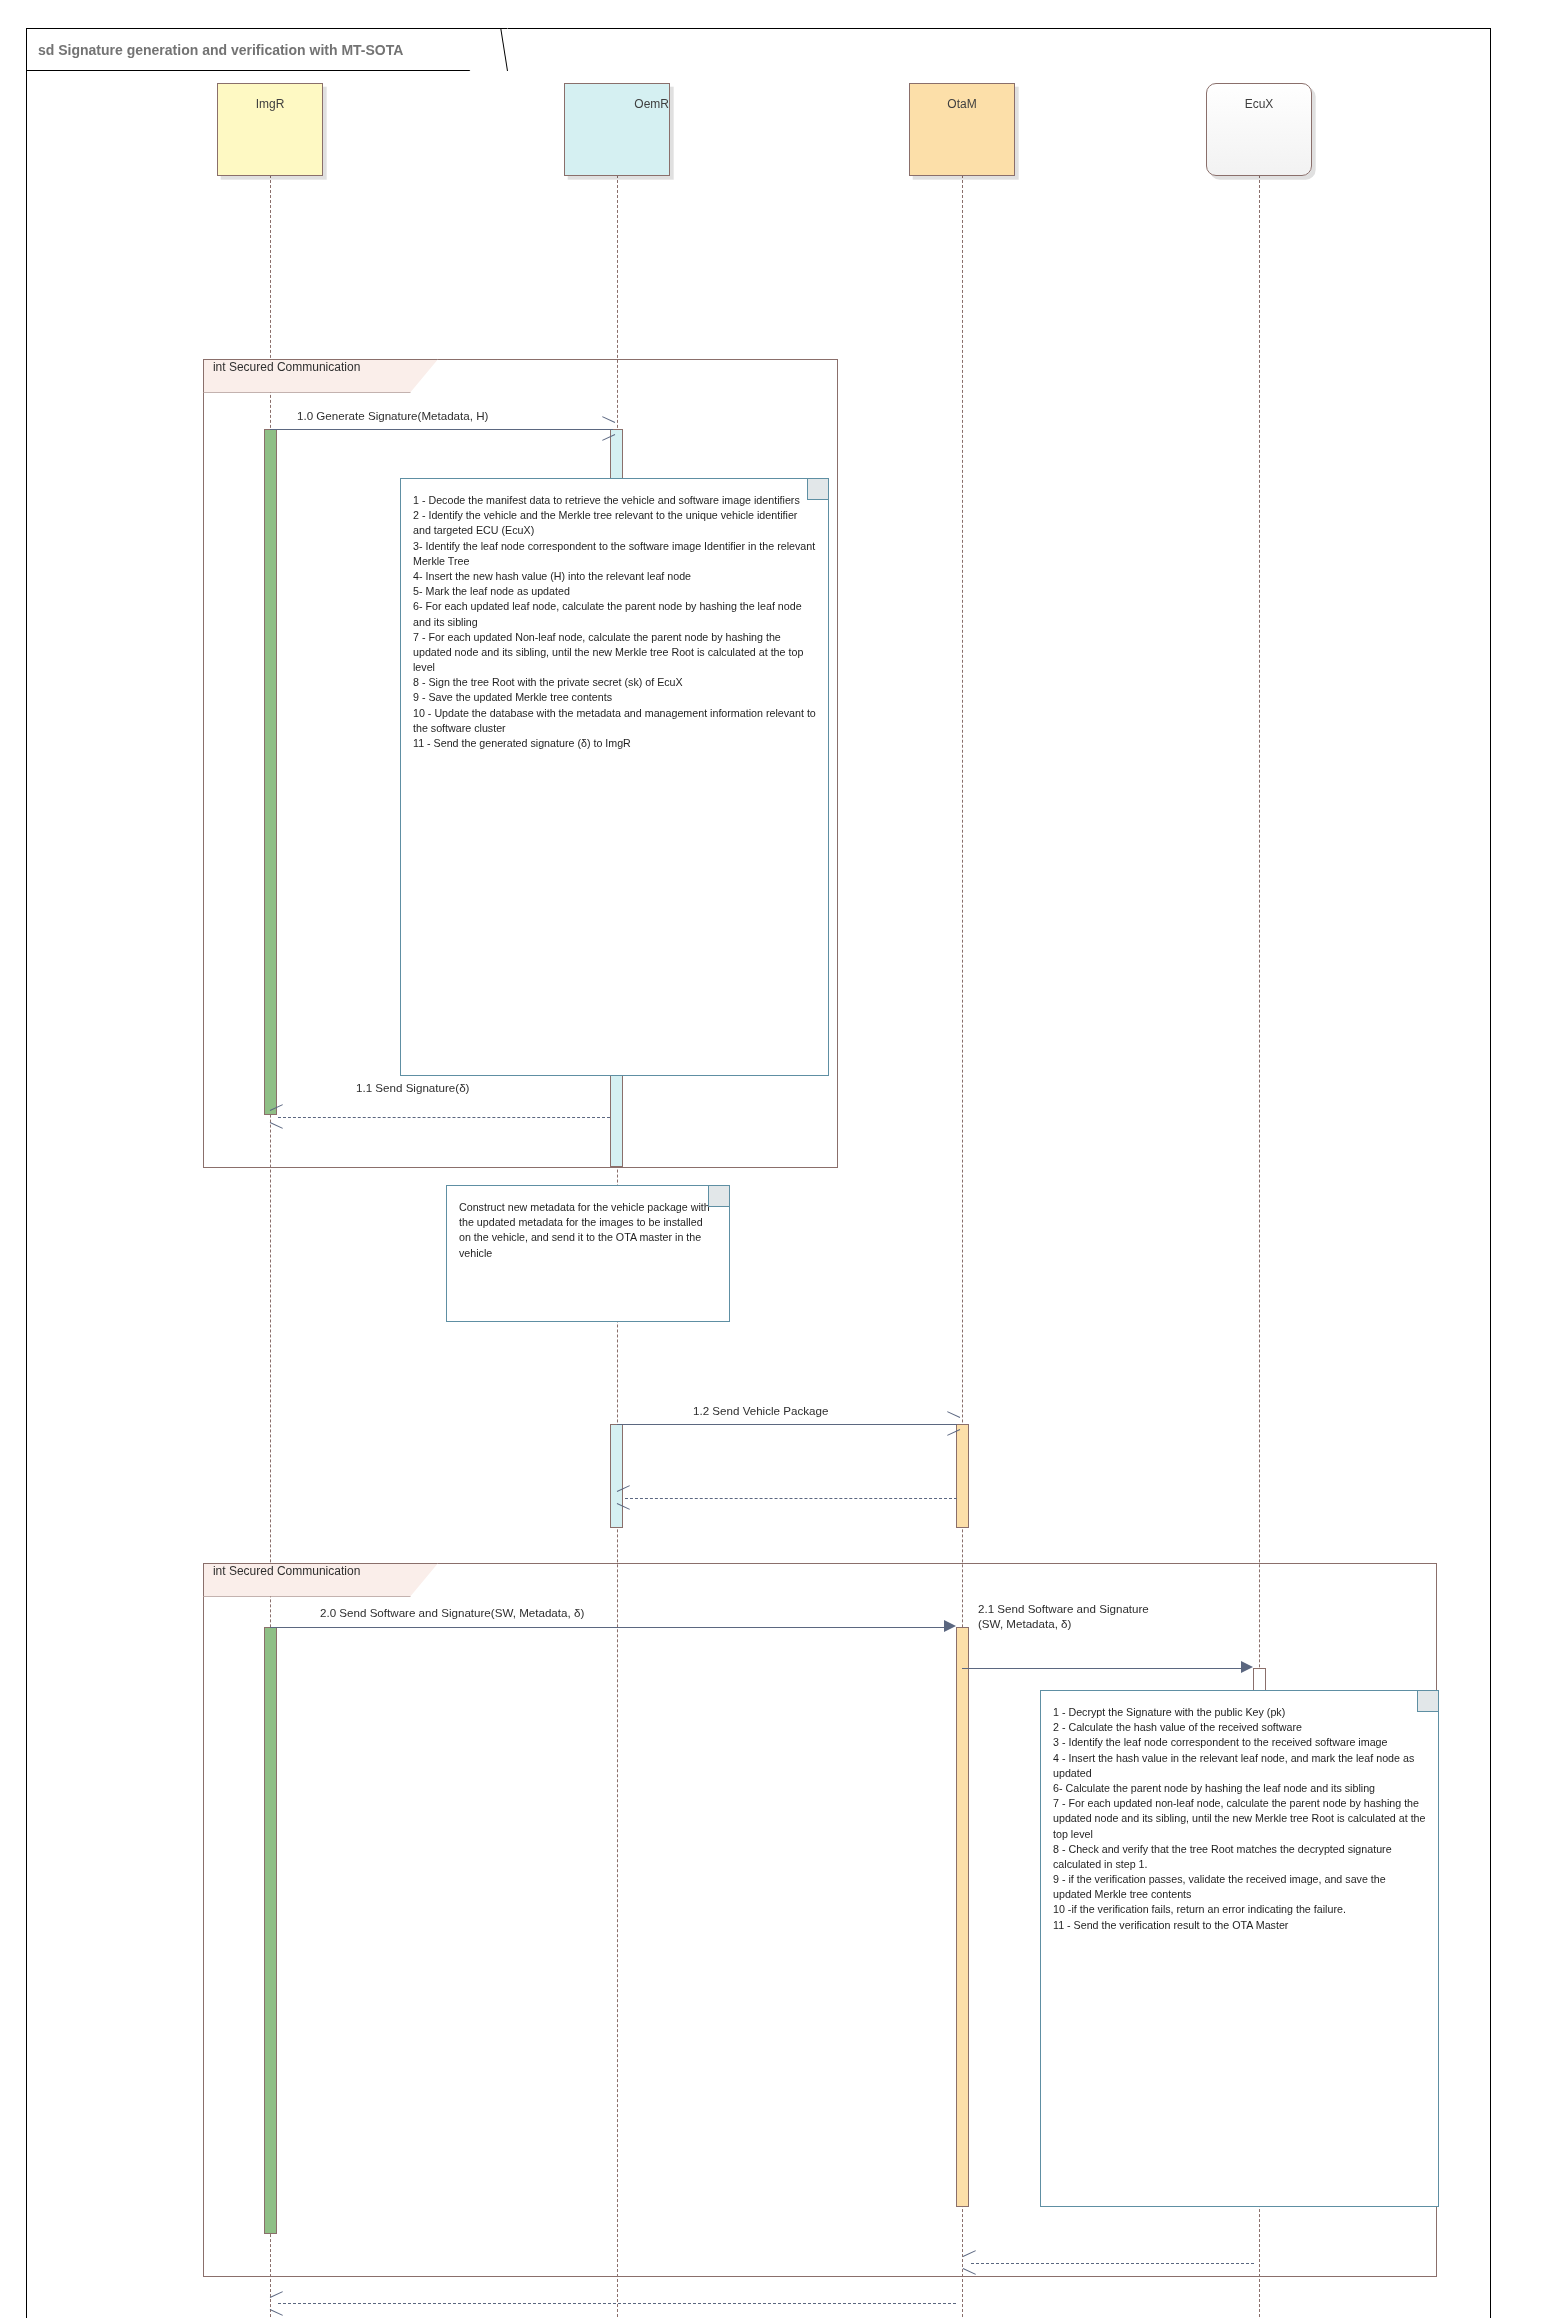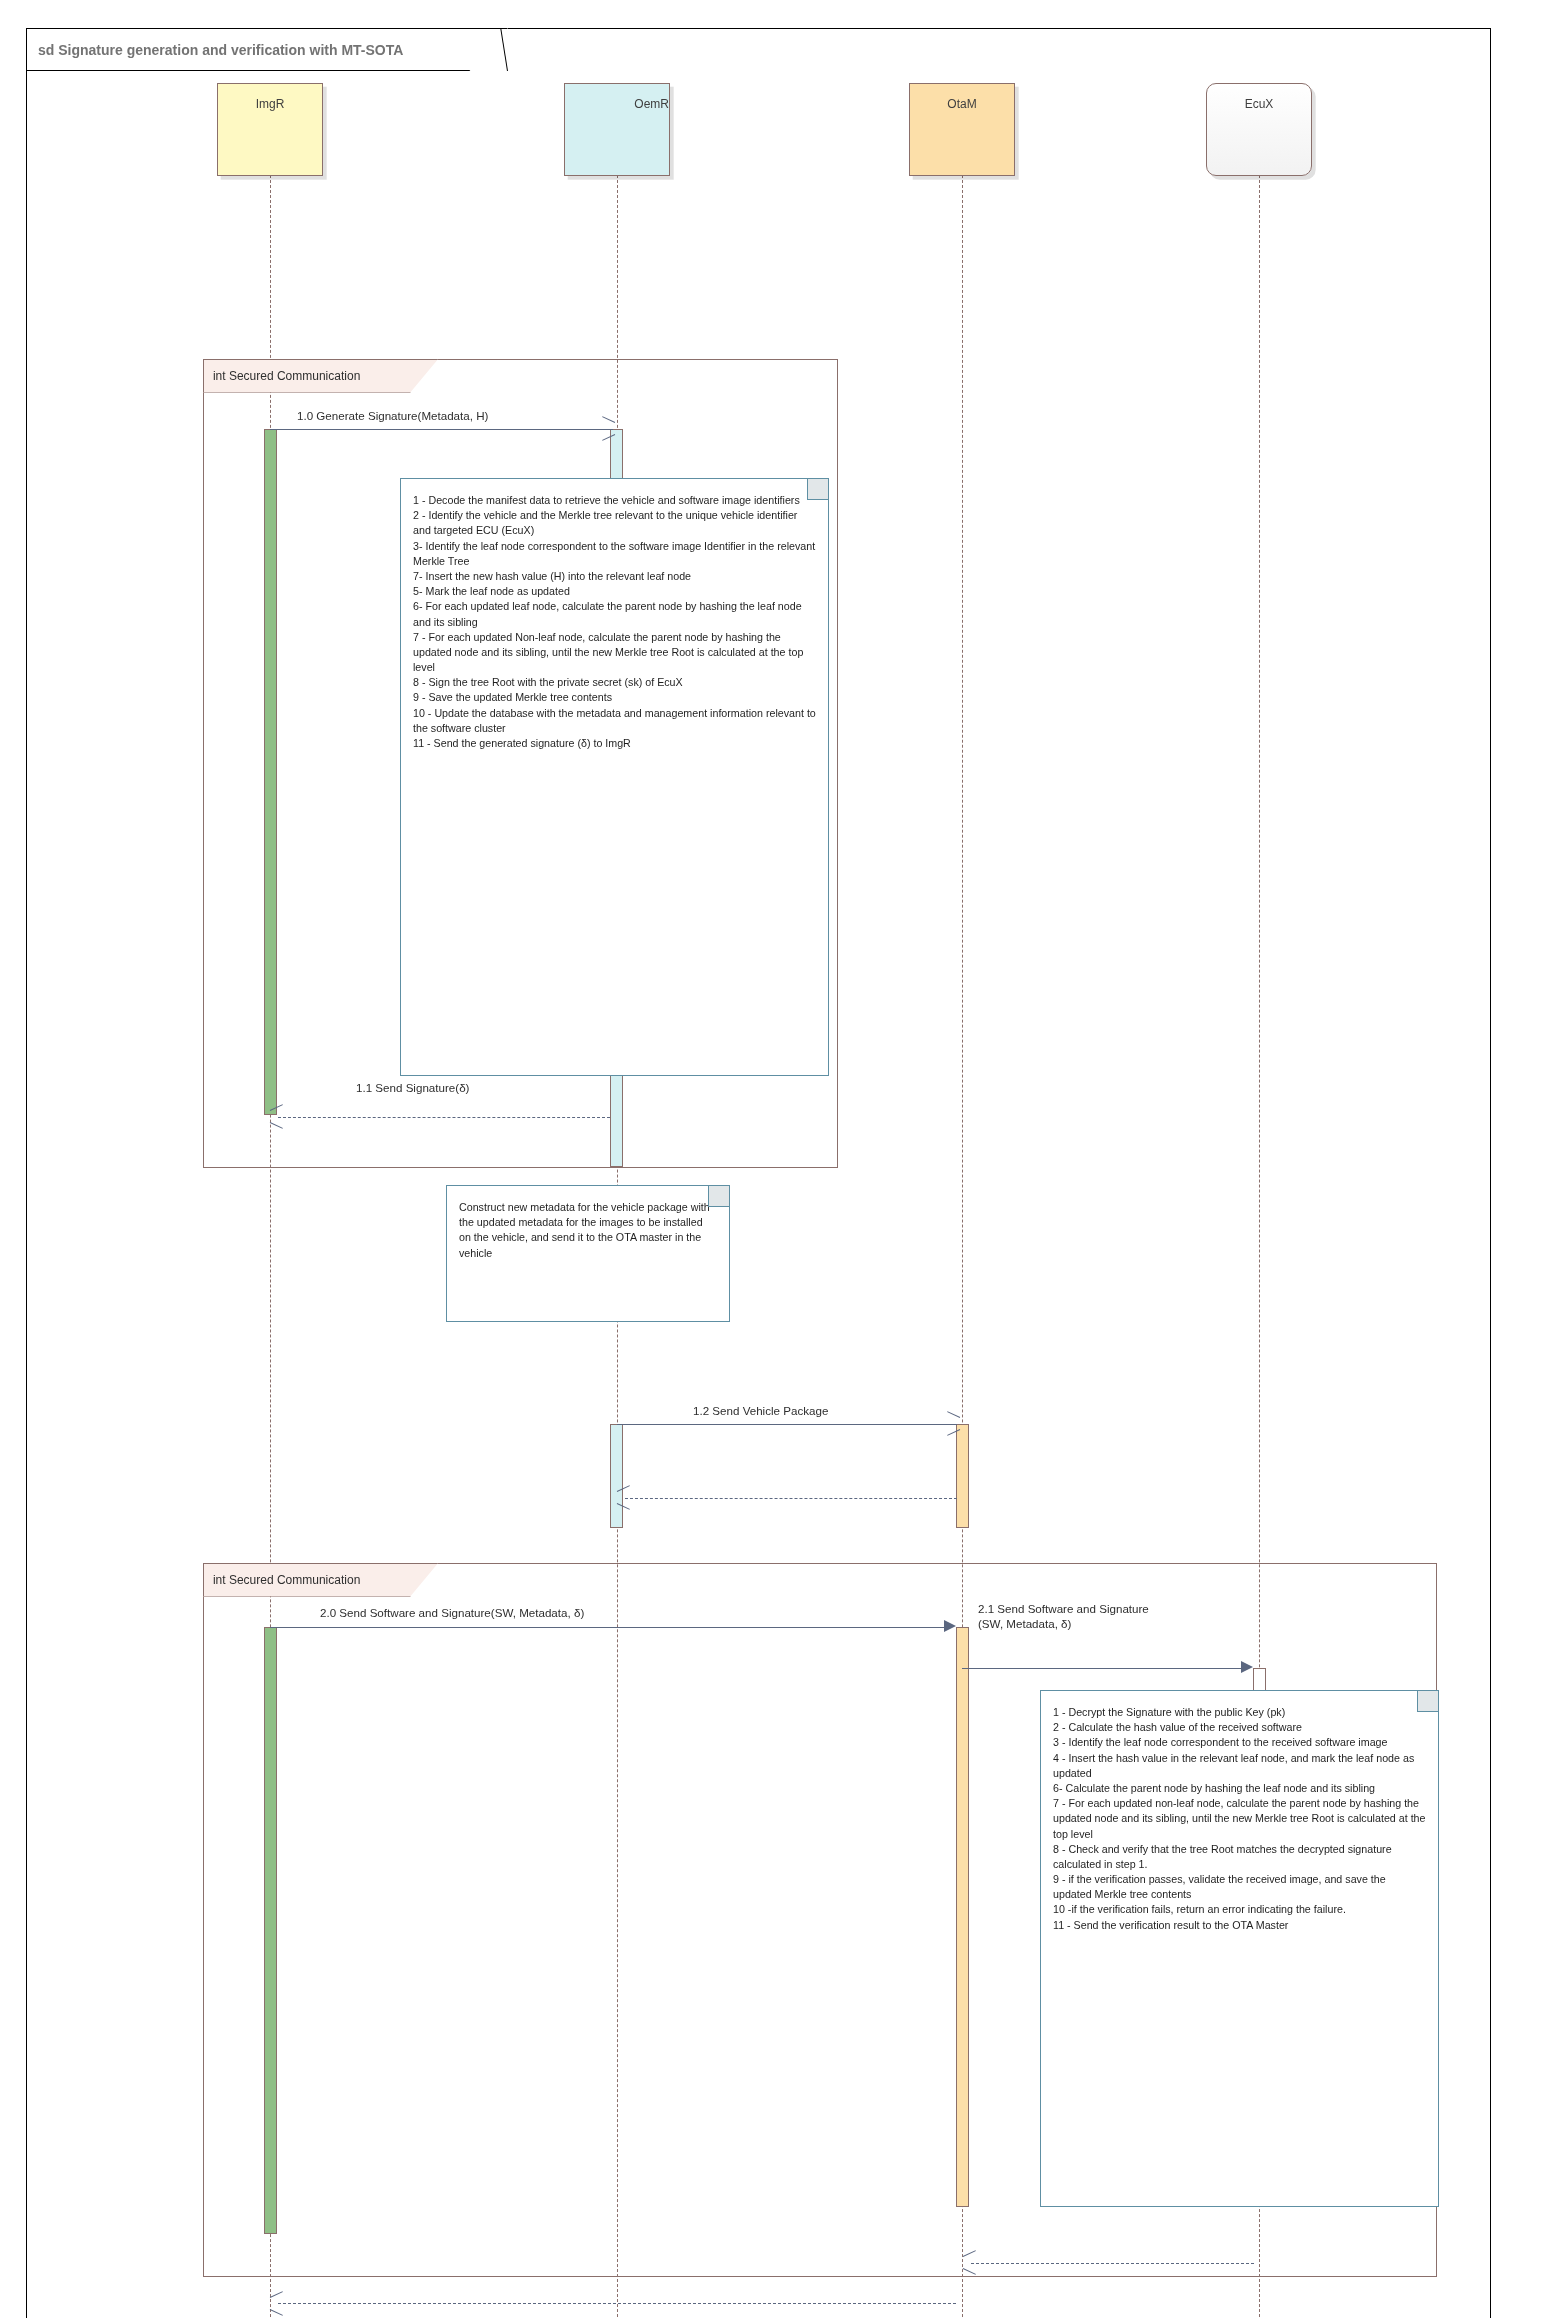--- a/index.html
+++ b/index.html
@@ -104,21 +104,20 @@
     background: transparent;
   }
   .frag-tab {
     position: absolute;
     left: -1.4px; top: -1.4px;
     height: 34px;
     box-sizing: border-box;
     background: #faeeea;
     border: 0.9px solid #8a6f6b;
     display: flex;
-    align-items: center;
     padding-left: 9.3px;
     font-size: 12px;
     color: #2f2f2f;
     white-space: nowrap;
     clip-path: polygon(0 0, 100% 0, 88% 100%, 0 100%);
     padding-right: 27px;
   }
 
   
   .ref-box {
@@ -255,21 +254,21 @@
 
   <div class="msg-label" style="left:297px; top:408px;">1.0 Generate Signature(Metadata, H)</div>
   <div class="msg-line" style="left:270px; top:429px; width:343px;"></div>
   <div class="arrow-head-open-right" style="left:601px; top:422px;"></div>
 
   <div class="note" style="left:400px; top:478px; width:429px; height:598px;">
     <div class="fold"></div>
     <p>1 - Decode the manifest data to retrieve the vehicle and software image identifiers</p>
     <p>2 - Identify the vehicle and the Merkle tree relevant to the unique vehicle identifier and targeted ECU (EcuX)</p>
     <p>3- Identify the leaf node correspondent to the software image Identifier in the relevant Merkle Tree</p>
-    <p>7-  Insert the new hash value (H) into the relevant leaf node</p>
+    <p>4-  Insert the new hash value (H) into the relevant leaf node</p>
     <p>5-  Mark the leaf node as updated</p>
     <p>6-  For each updated leaf node, calculate the parent node by hashing the leaf node and its sibling</p>
     <p>7 - For each updated Non-leaf node, calculate the parent node by hashing the updated node and its sibling, until the new Merkle tree Root is calculated at the top level</p>
     <p>8 - Sign the tree Root with the private secret (sk) of EcuX</p>
     <p>9 - Save the updated Merkle tree contents</p>
     <p>10 - Update the database with the metadata and management information relevant to the software cluster</p>
     <p>11 - Send the generated signature (δ) to ImgR</p>
   </div>
 
   <div class="msg-label" style="left:356px; top:1080px;">1.1 Send Signature(δ)</div>

